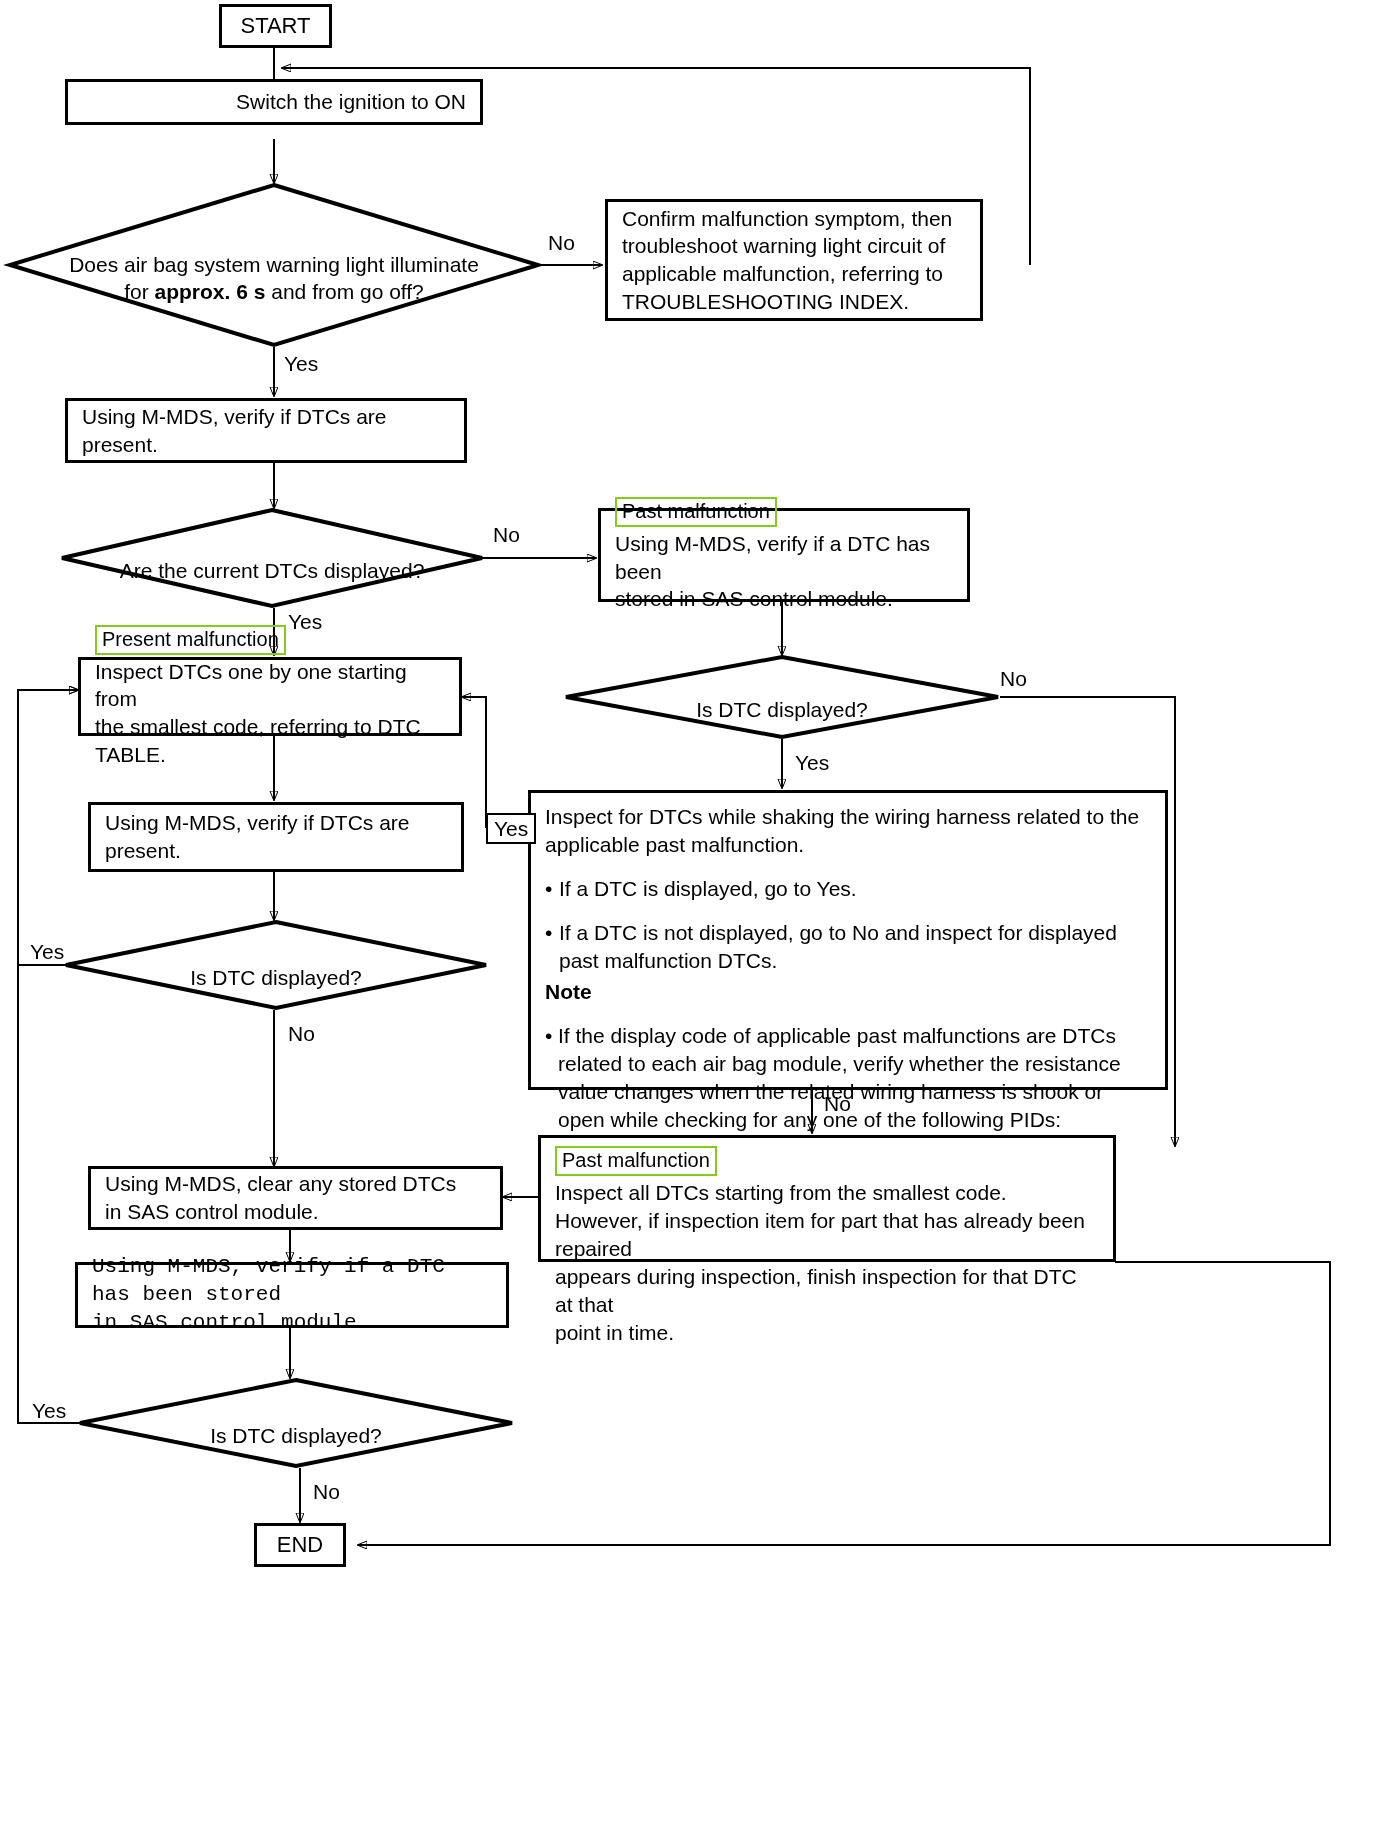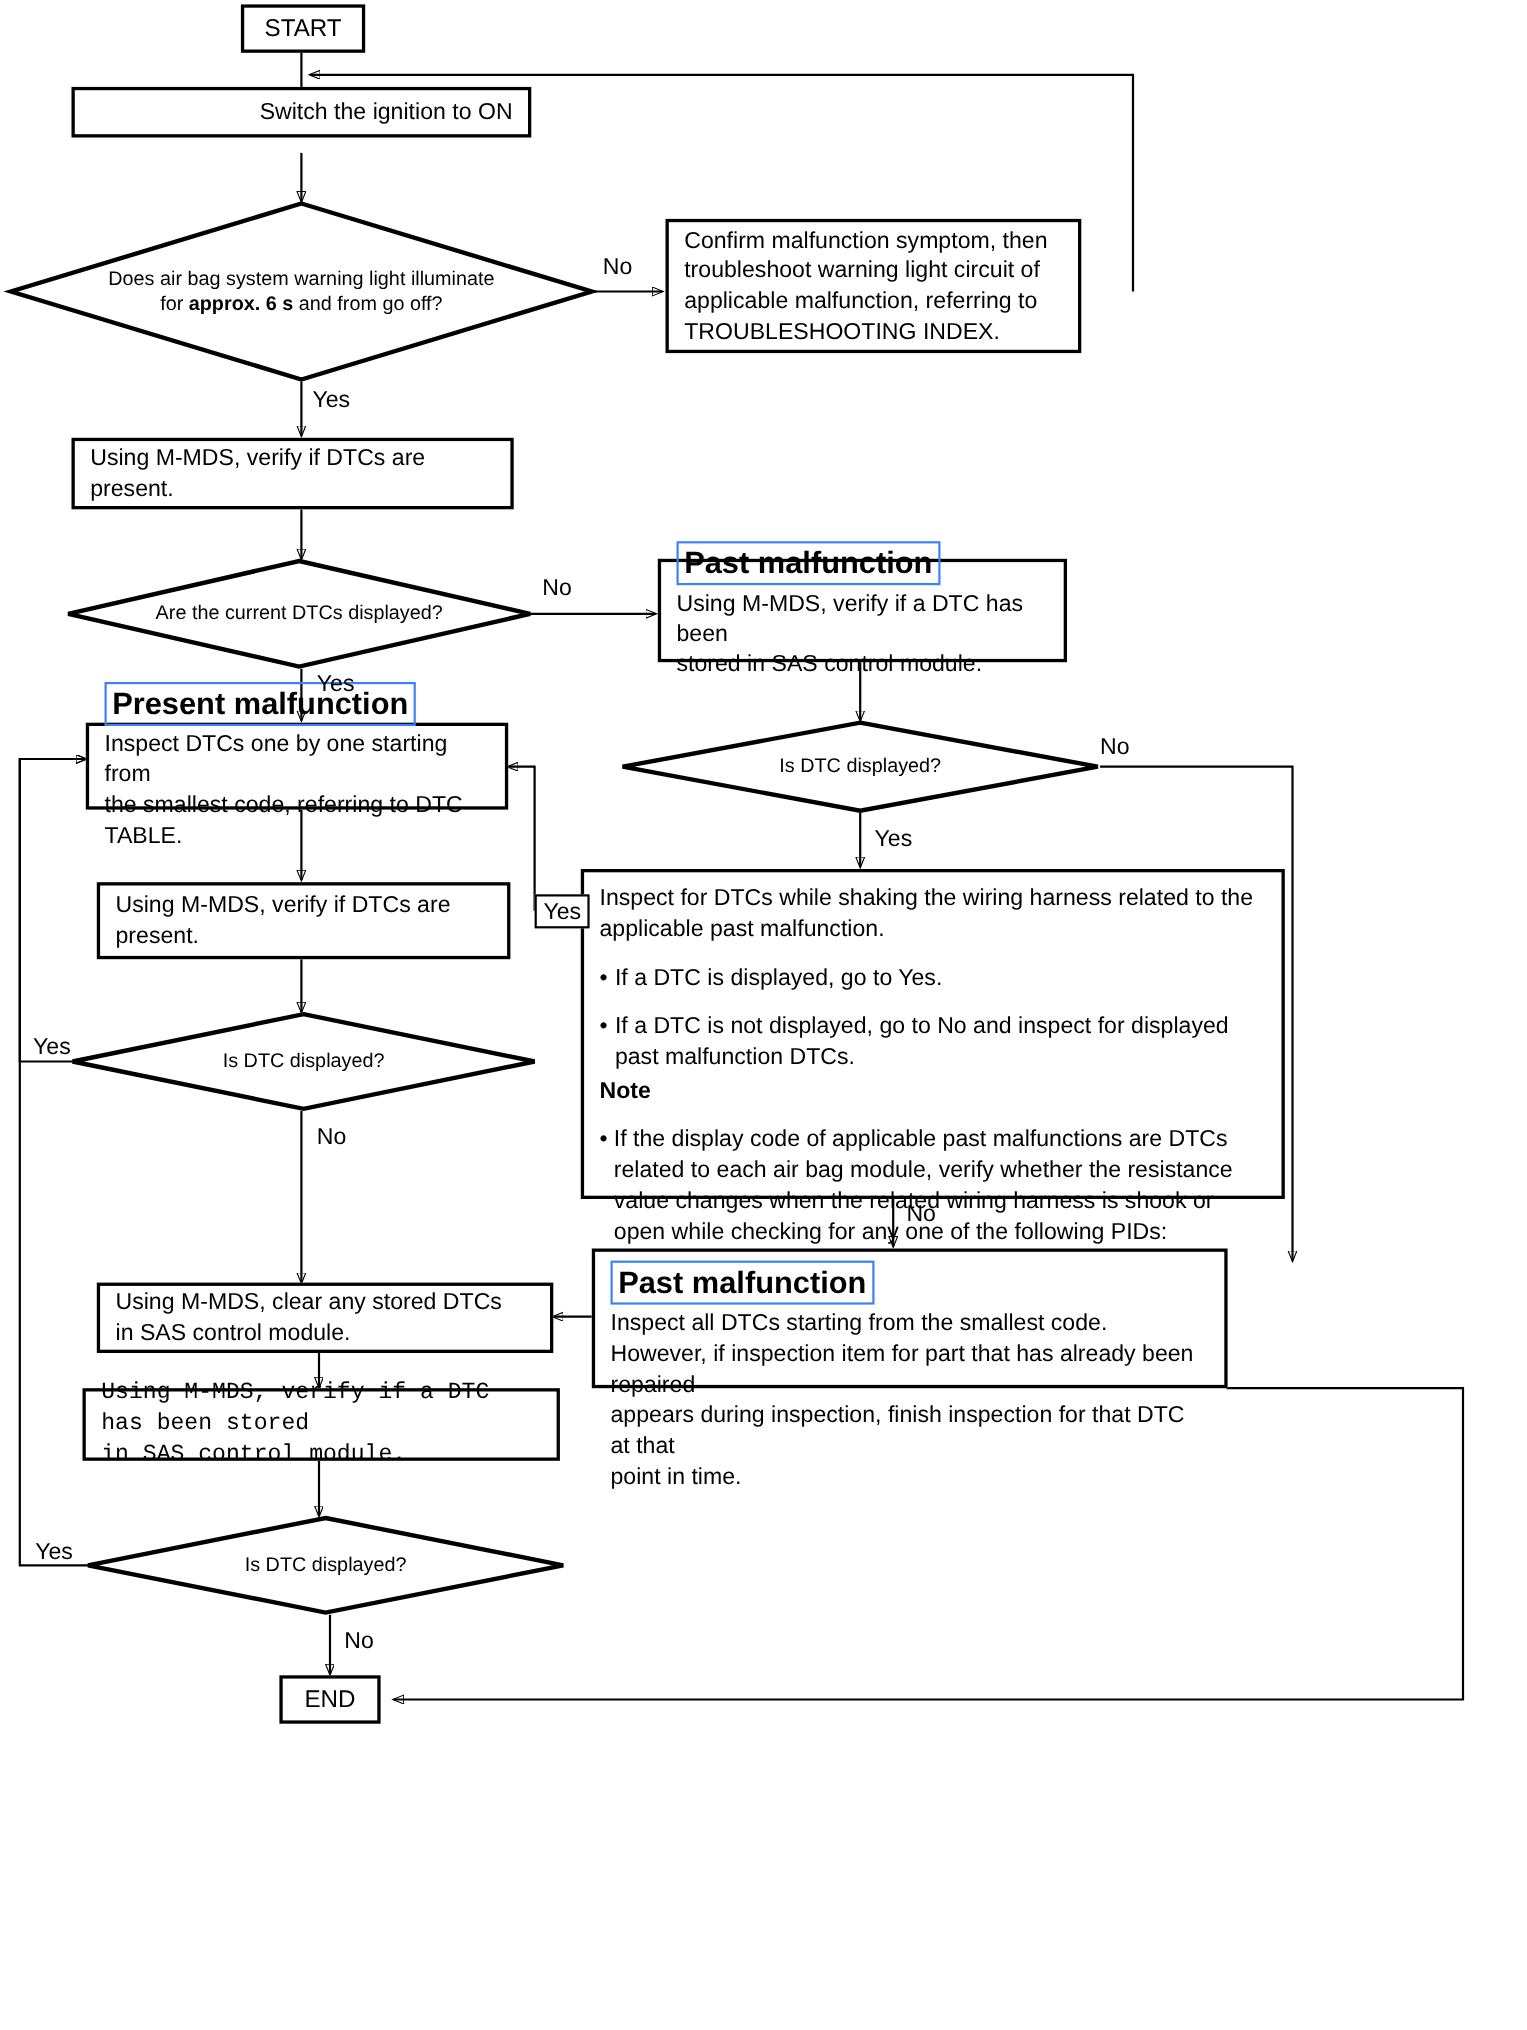--- a/index.html
+++ b/index.html
@@ -20,30 +20,30 @@
   .term{
     border:3px solid #000;background:#fff;
     display:flex;align-items:center;justify-content:center;
     font-size:22px;
   }
 
   
   .dia{position:absolute;}
   .dia svg{position:absolute;left:0;top:0;overflow:visible;}
   .dia .dtext{
-    position:absolute;left:0;top:0;width:100%;height:100%;
+    position:absolute;left:0;top:13px;width:100%;height:100%;
     display:flex;align-items:center;justify-content:center;
-    text-align:center;font-size:18px;line-height:1.3;
+    text-align:center;font-size:21px;line-height:1.3;
     pointer-events:none;padding:0 40px;box-sizing:border-box;
   }
 
   
   .chip{
-    display:inline-block;border:2px solid #3b82f6;
-    padding:0px 5px 1px 5px;font-weight:bold;font-size:28px;
+    display:inline-block;border:2px solid #84cc16;
+    padding:0px 5px 1px 5px;font-weight:normal;font-size:20px;
     line-height:1.25;margin-bottom:3px;
   }
 
   
   .elabel{
     position:absolute;font-size:21px;background:transparent;
     line-height:1;white-space:nowrap;
   }
   .elabel.boxed{border:2px solid #000;background:#fff;padding:3px 6px;}
 

